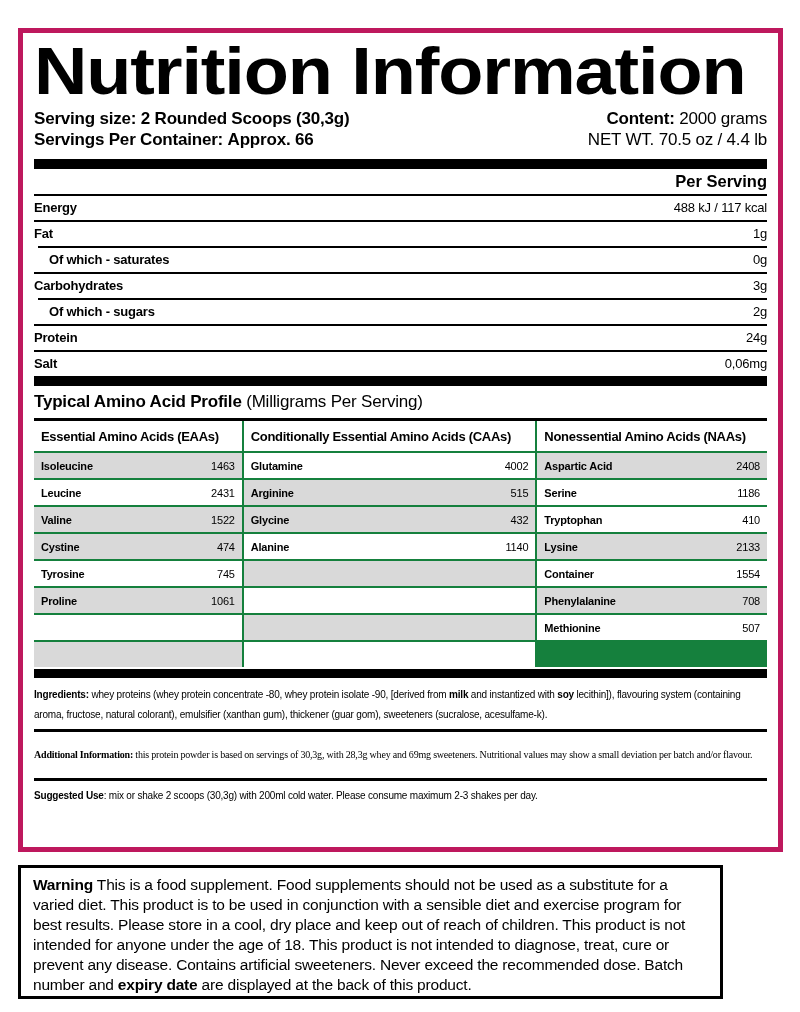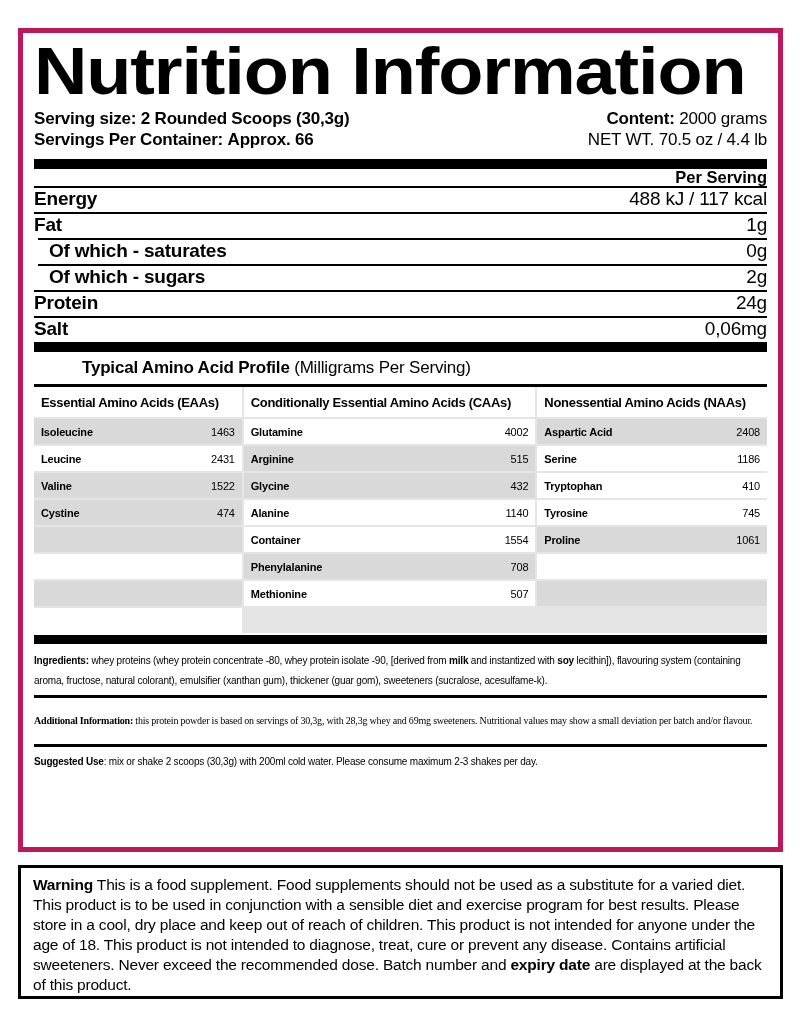--- a/index.html
+++ b/index.html
@@ -15,48 +15,48 @@
 
   .header-info { display:flex; justify-content:space-between; margin-top:2px; }
   .hi-left div, .hi-right div { font-size:17px; line-height:21px; letter-spacing:-0.2px; }
   .hi-right { text-align:right; }
   .b { font-weight:bold; }
 
   .bar { height:10px; background:#000; }
   .bar.top { margin-top:9px; }
   .bar.bottom-table { height:9px; margin-top:2px; }
 
-  .per-serving { height:17px; display:flex; align-items:center; justify-content:flex-end;
+  .per-serving { height:25px; display:flex; align-items:center; justify-content:flex-end;
     font-weight:bold; font-size:16.5px; }
 
   .n-row { position:relative; height:26px; display:flex; align-items:center;
-    justify-content:space-between; font-size:19px; letter-spacing:-0.2px; }
+    justify-content:space-between; font-size:13px; letter-spacing:-0.2px; }
   .n-row::before { content:""; position:absolute; top:0; left:0; right:0; height:2px; background:#000; }
   .n-row.sub::before { left:4px; }
   .n-row .lbl { font-weight:bold; }
   .n-row.sub .lbl { padding-left:15px; }
 
   .amino-heading { margin:5px 0; font-size:17px; line-height:22px; letter-spacing:-0.2px; }
-  .amino-heading .t { font-weight:bold;margin-left:48px; }
+  .amino-heading .t { font-weight:bold; }
 
   .amino-table { display:grid; grid-template-columns:28.5fr 40fr 31.5fr;
-    grid-template-rows:30px repeat(8,25px); gap:2px; background:#e5e5e5;
+    grid-template-rows:30px repeat(8,25px); gap:2px; background:#15803d;
     border-top:3px solid #000; }
   .a-cell { background:#fff; display:flex; align-items:center; justify-content:space-between;
     padding:0 7px; font-size:11px; letter-spacing:-0.2px; overflow:hidden; }
   .a-cell.hdr { font-weight:bold; font-size:13px; letter-spacing:-0.3px; white-space:nowrap; }
   .a-cell.shaded { background:#d9d9d9; }
   .a-name { font-weight:bold; }
 
   .para { margin:7px 0 5px; font-size:10px; line-height:19.5px; letter-spacing:-0.2px; }
   .para.mid { margin:13px 0;font-family:Liberation Serif, serif; }
   .para.last { margin:5px 0 0; }
   .divider { height:3px; background:#000; }
 
-  .warning-box { margin:13px 17px 0 18px; width:765px; height:134px;
+  .warning-box { margin:13px 17px 0 18px; width:705px; height:134px;
     border:3px solid #000; padding:7px 12px 0; font-size:15.5px; line-height:20px;
     letter-spacing:-0.2px; }
 </style>
 </head>
 <body>
 
 <div class="label-box">
 
   <h1 class="title">Nutrition Information</h1>
 
@@ -90,20 +90,24 @@
       <span class="val">488 kJ / 117 kcal</span>
     </div>
     <div class="n-row">
       <span class="lbl">Fat</span>
       <span class="val">1g</span>
     </div>
     <div class="n-row sub">
       <span class="lbl">Of which - saturates</span>
       <span class="val">0g</span>
     </div>
+    <div class="n-row">
+      <span class="lbl">Carbohydrates</span>
+      <span class="val">3g</span>
+    </div>
     <div class="n-row sub">
       <span class="lbl">Of which - sugars</span>
       <span class="val">2g</span>
     </div>
     <div class="n-row">
       <span class="lbl">Protein</span>
       <span class="val">24g</span>
     </div>
     <div class="n-row">
       <span class="lbl">Salt</span>
@@ -164,20 +168,24 @@
       </div>
     <div class="a-cell shaded">
         <span class="a-name">Cystine</span>
         <span class="a-val">474</span>
       </div>
     <div class="a-cell">
         <span class="a-name">Alanine</span>
         <span class="a-val">1140</span>
       </div>
 
+    <div class="a-cell shaded">
+        <span class="a-name">Lysine</span>
+        <span class="a-val">2133</span>
+      </div>
     <div class="a-cell">
         <span class="a-name">Tyrosine</span>
         <span class="a-val">745</span>
       </div>
     <div class="a-cell shaded">
         <span class="a-name"></span>
         <span class="a-val"></span>
       </div>
 
     <div class="a-cell">

